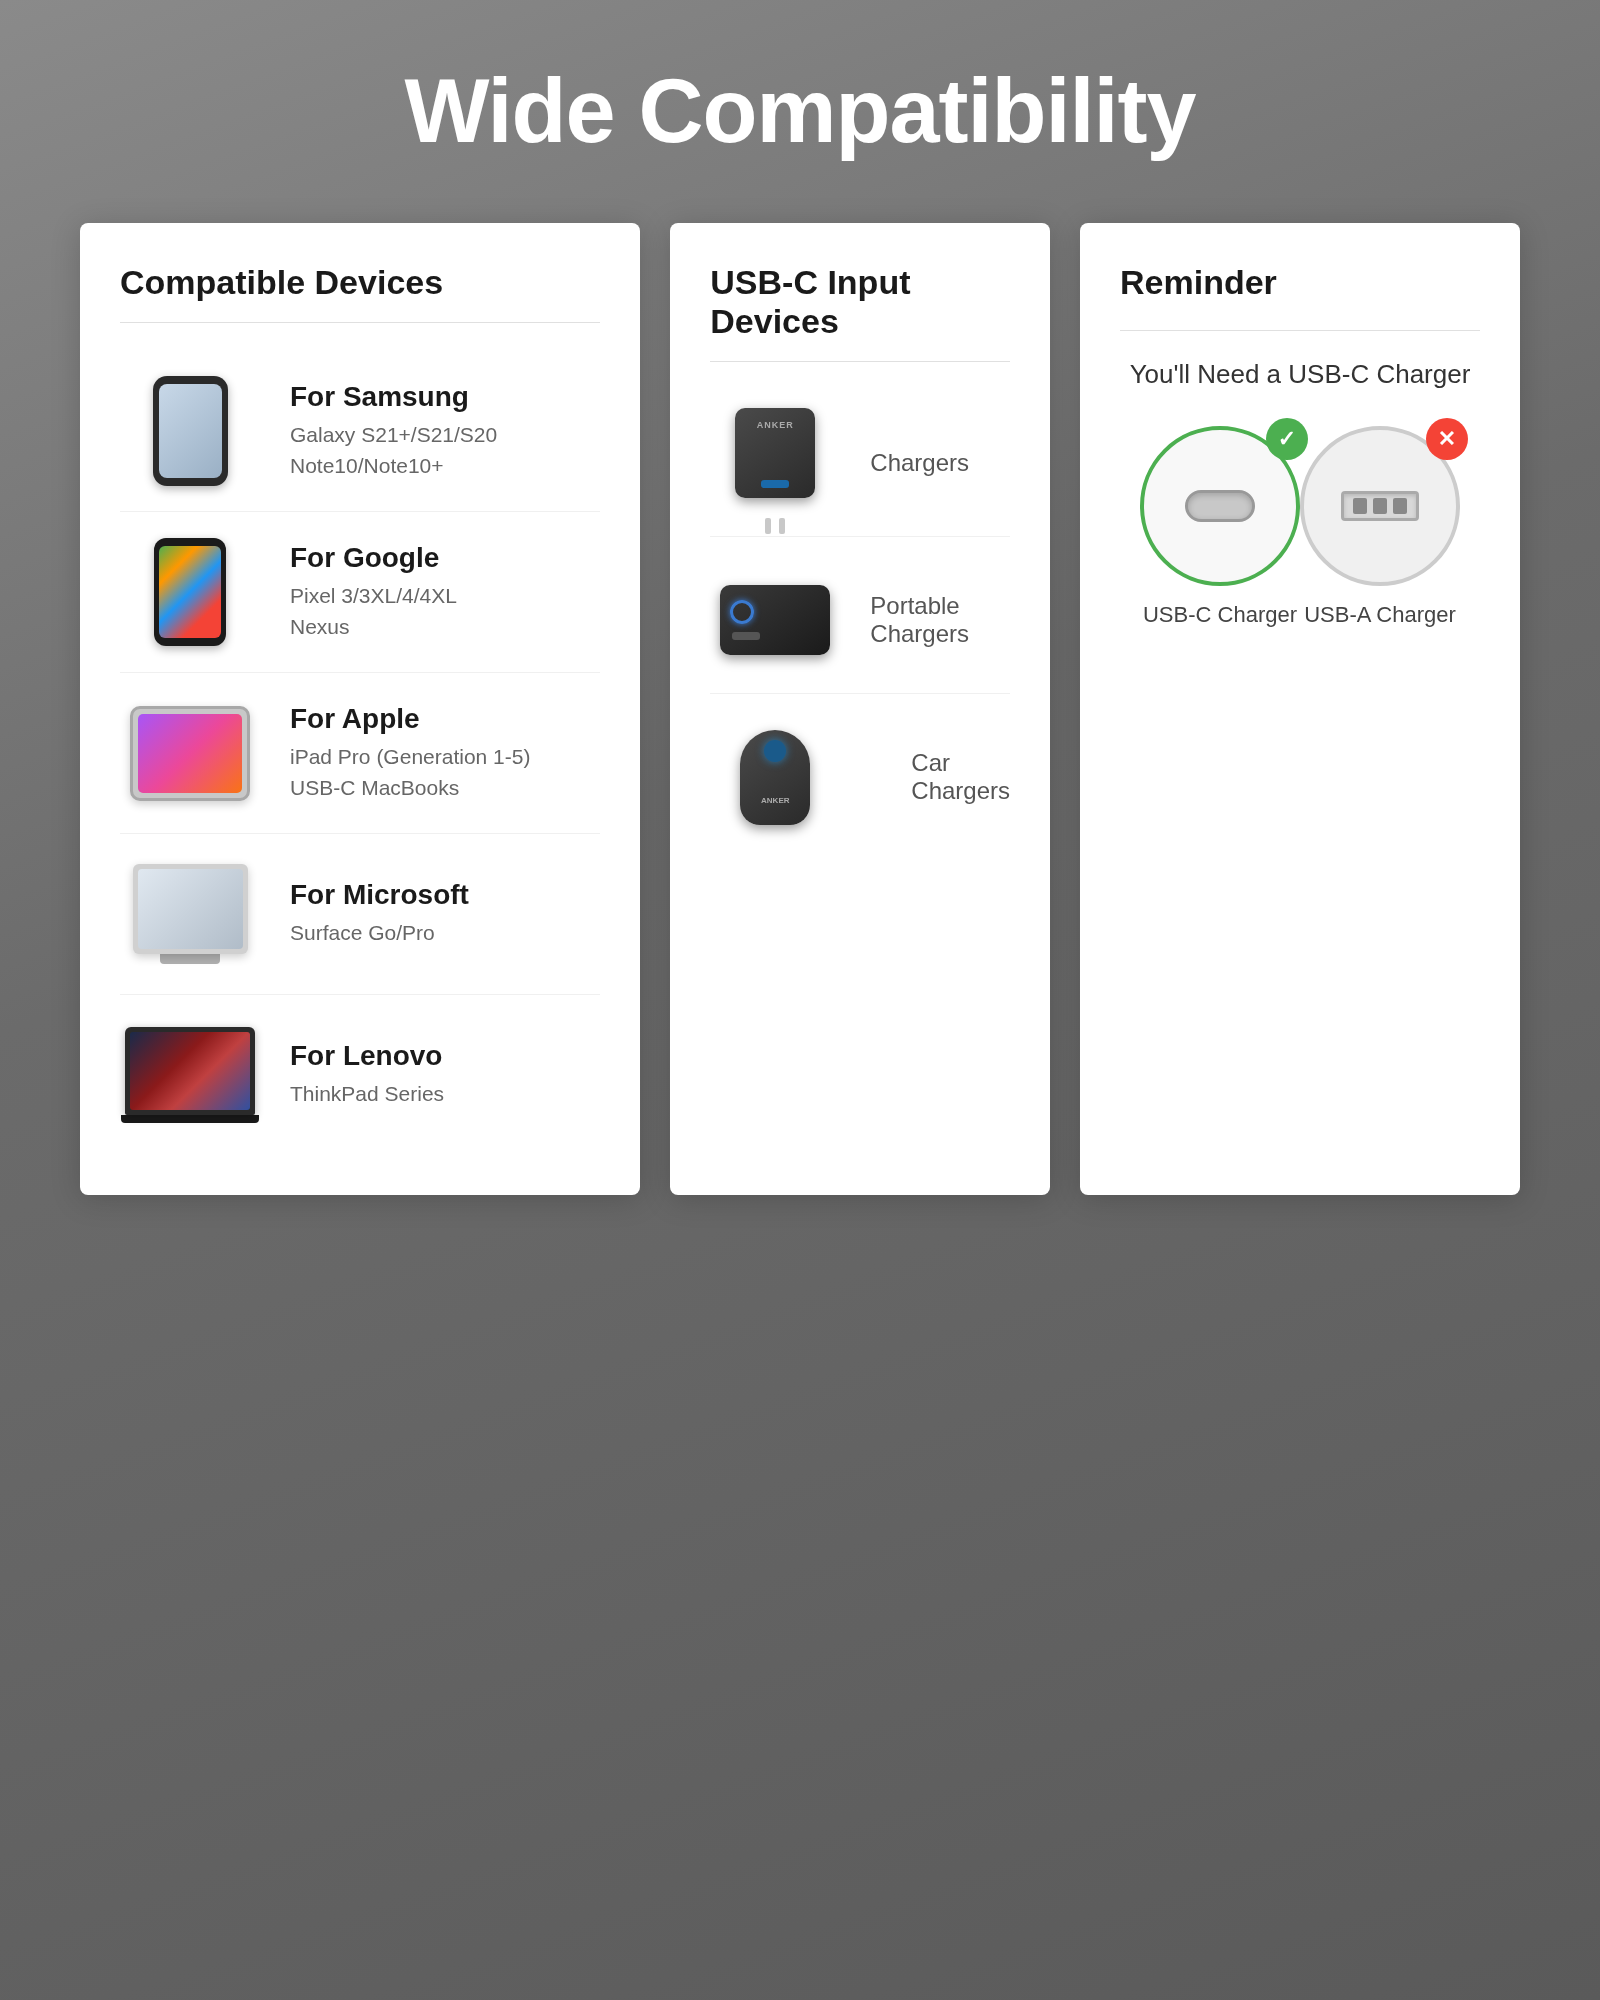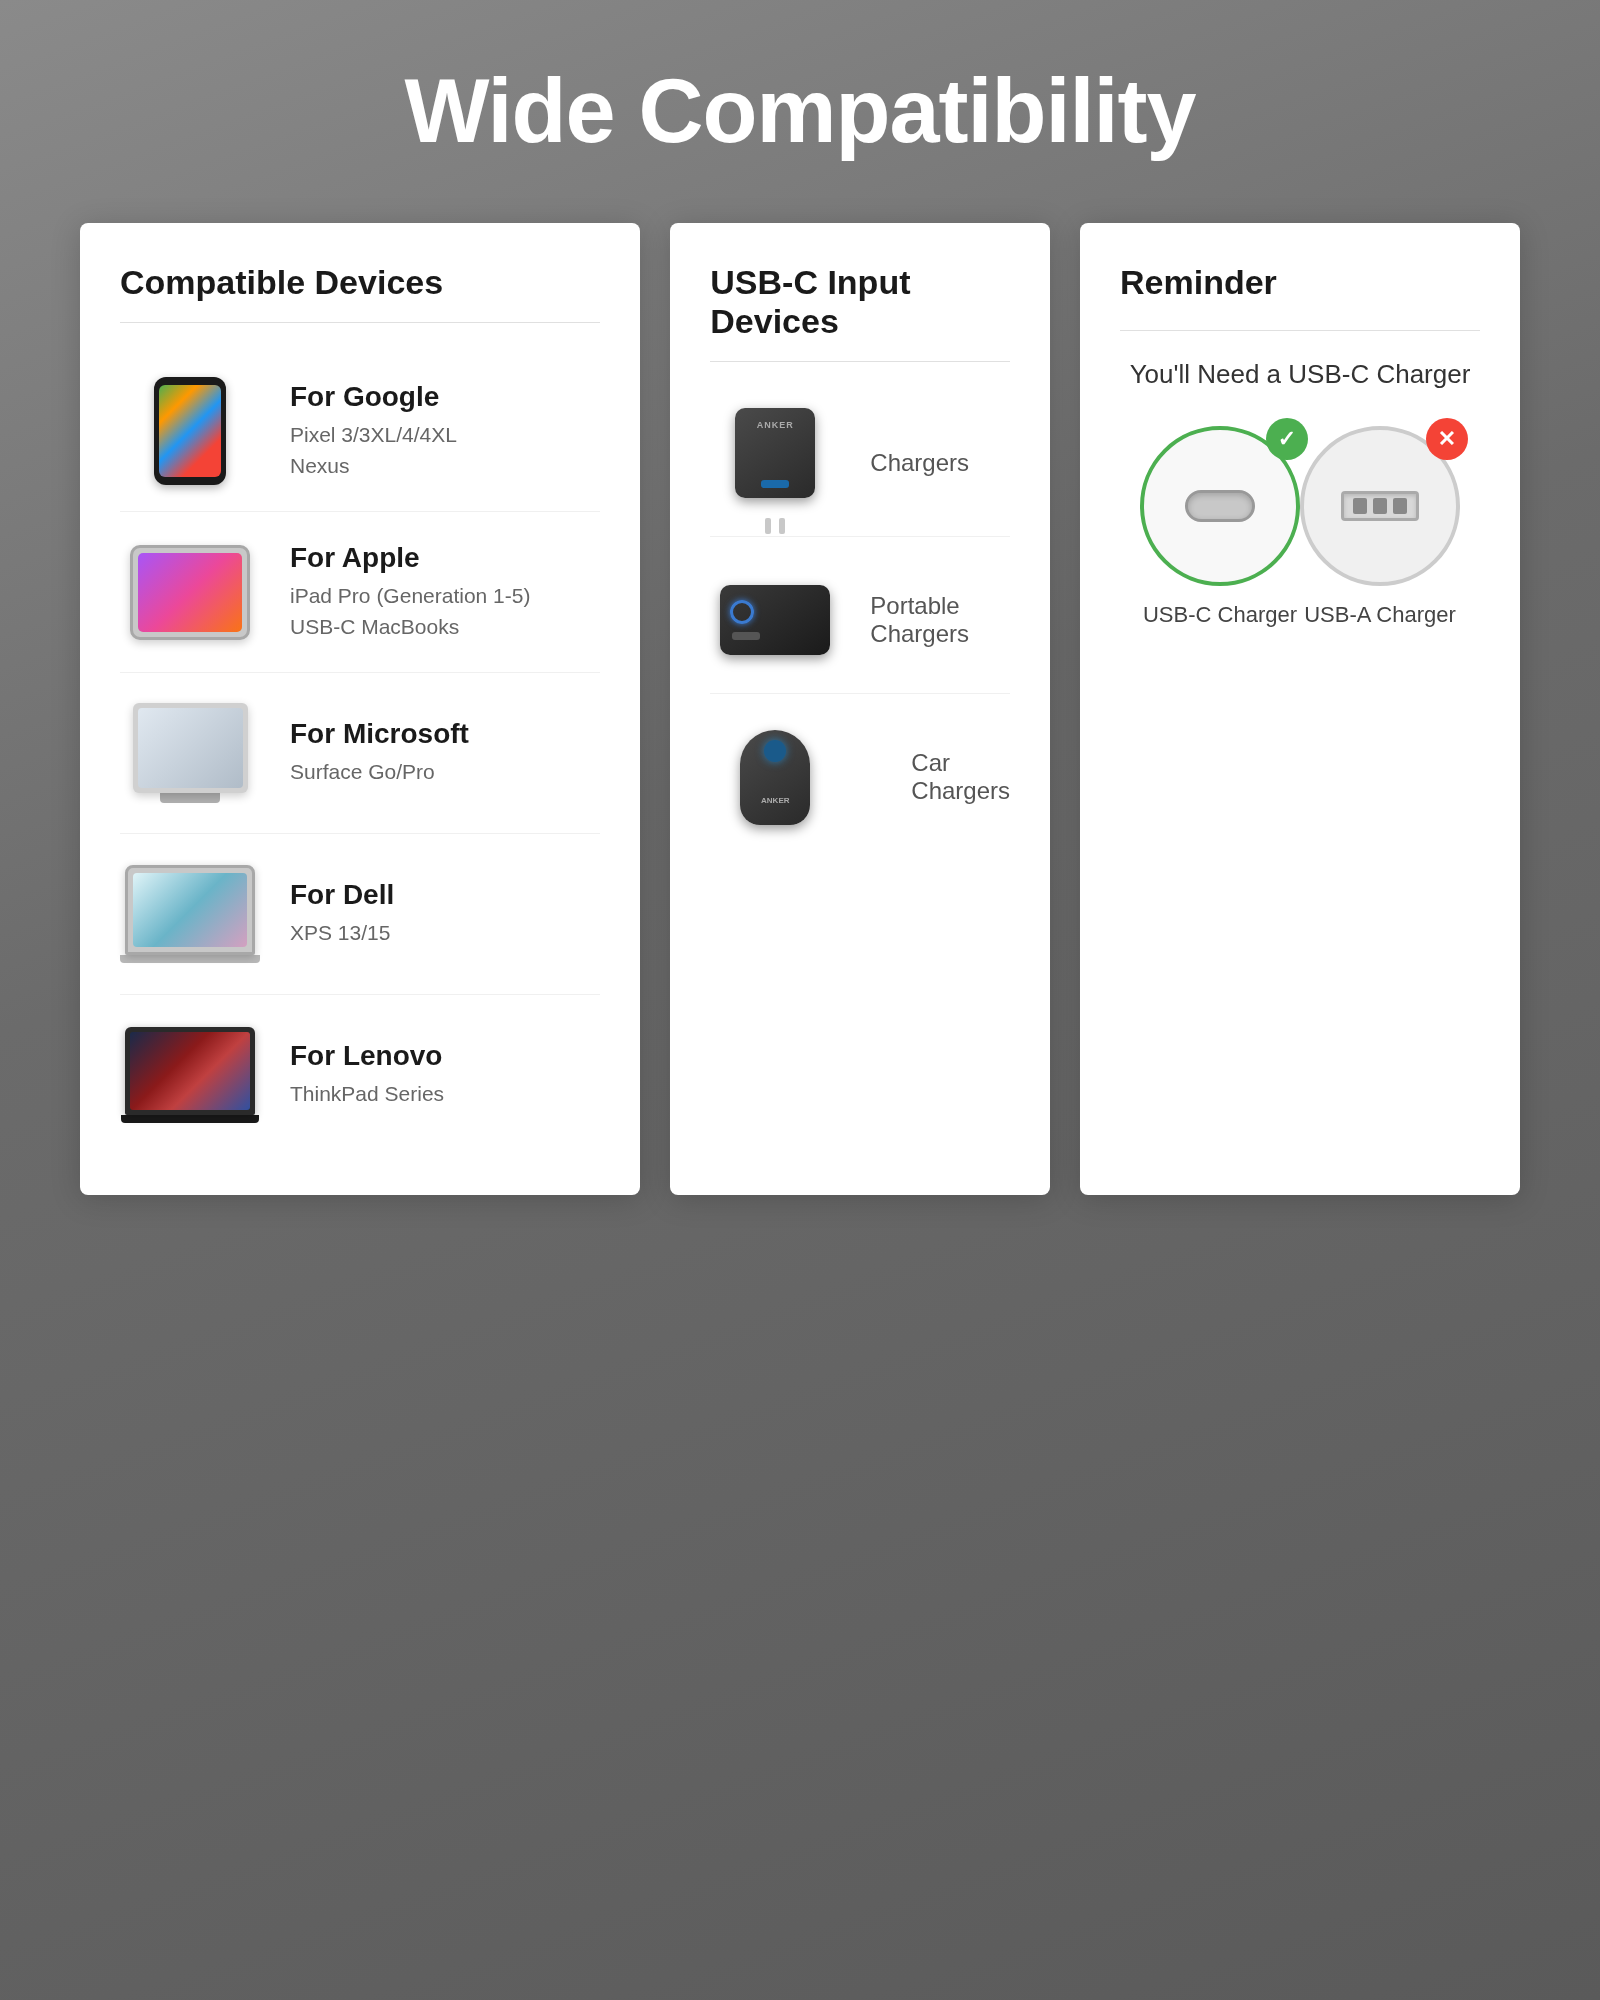--- a/index.html
+++ b/index.html
@@ -469,20 +469,29 @@
 <h1 class="page-title">Wide Compatibility</h1>
 
 <div class="main-grid">
 
   <div class="card">
     <h2 class="card-title">Compatible Devices</h2>
     <hr class="card-divider">
 
     <div class="device-list">
 
+      <div class="device-item">
+        <div class="device-image">
+          <div class="phone-samsung"></div>
+        </div>
+        <div class="device-info">
+          <div class="device-name">For Samsung</div>
+          <div class="device-models">Galaxy S21+/S21/S20<br>Note10/Note10+</div>
+        </div>
+      </div>
 
       <div class="device-item">
         <div class="device-image">
           <div class="phone-google"></div>
         </div>
         <div class="device-info">
           <div class="device-name">For Google</div>
           <div class="device-models">Pixel 3/3XL/4/4XL<br>Nexus</div>
         </div>
       </div>
@@ -503,32 +512,20 @@
             <div class="surface"></div>
             <div class="surface-stand"></div>
           </div>
         </div>
         <div class="device-info">
           <div class="device-name">For Microsoft</div>
           <div class="device-models">Surface Go/Pro</div>
         </div>
       </div>
 
-      <div class="device-item">
-        <div class="device-image">
-          <div style="display:flex;flex-direction:column;align-items:center;">
-            <div class="laptop-dell"></div>
-            <div class="laptop-base"></div>
-          </div>
-        </div>
-        <div class="device-info">
-          <div class="device-name">For Dell</div>
-          <div class="device-models">XPS 13/15</div>
-        </div>
-      </div>
 
       <div class="device-item">
         <div class="device-image">
           <div style="display:flex;flex-direction:column;align-items:center;">
             <div class="laptop-lenovo"></div>
             <div class="laptop-lenovo-base"></div>
           </div>
         </div>
         <div class="device-info">
           <div class="device-name">For Lenovo</div>

